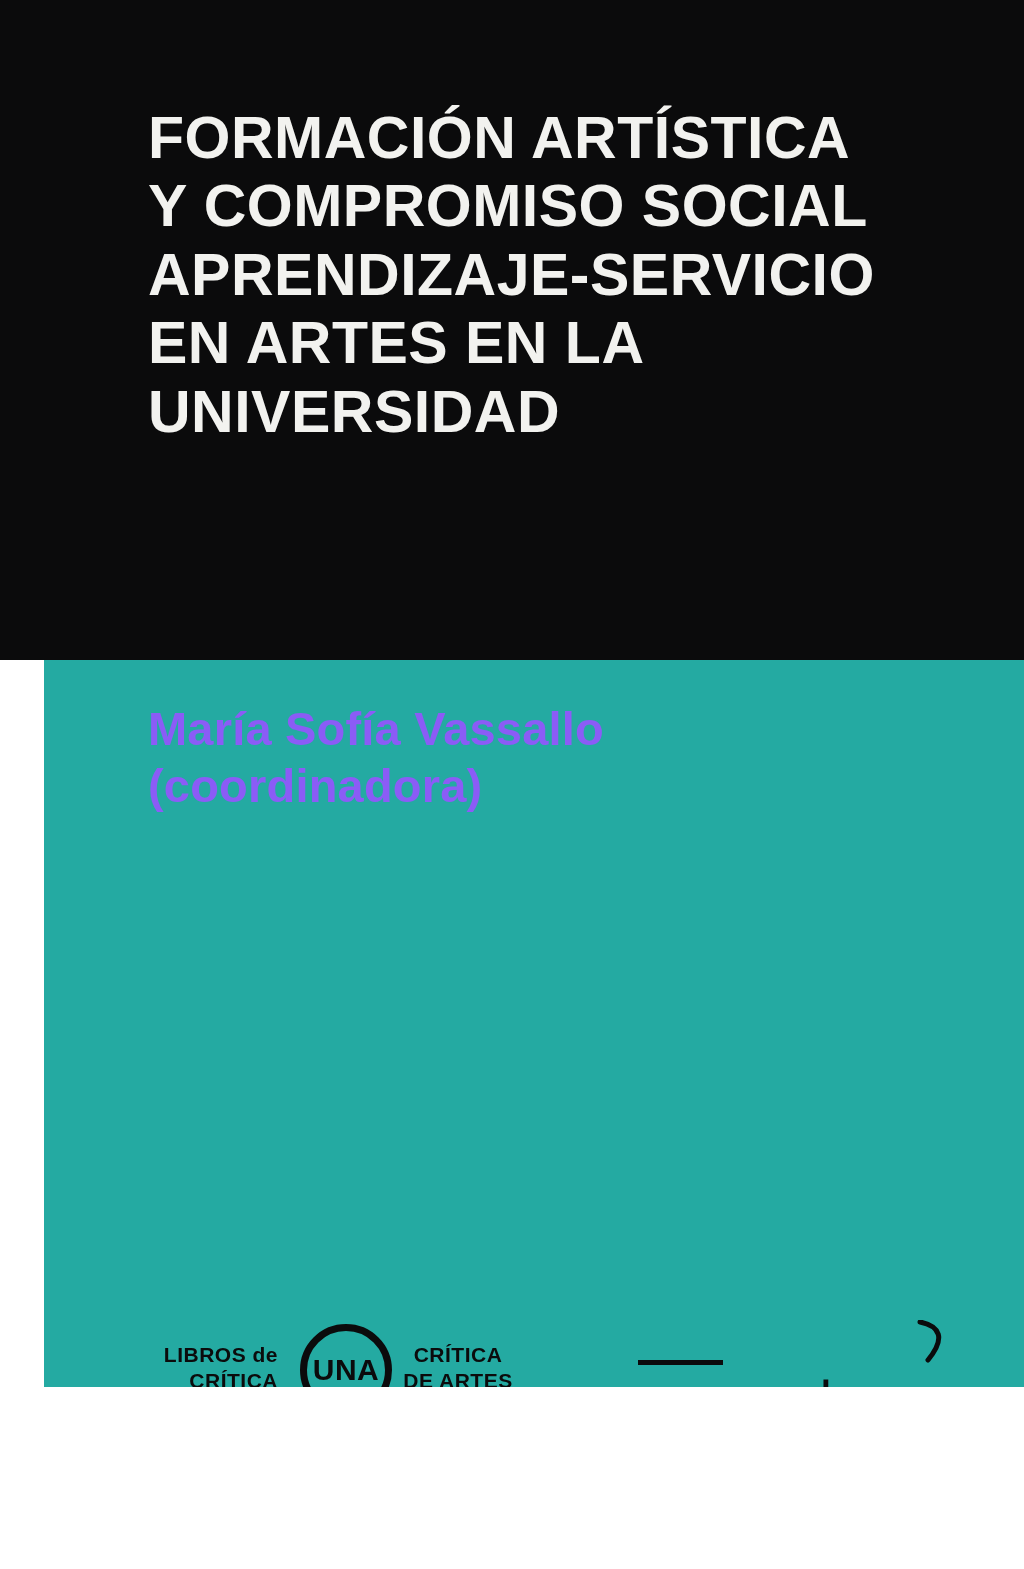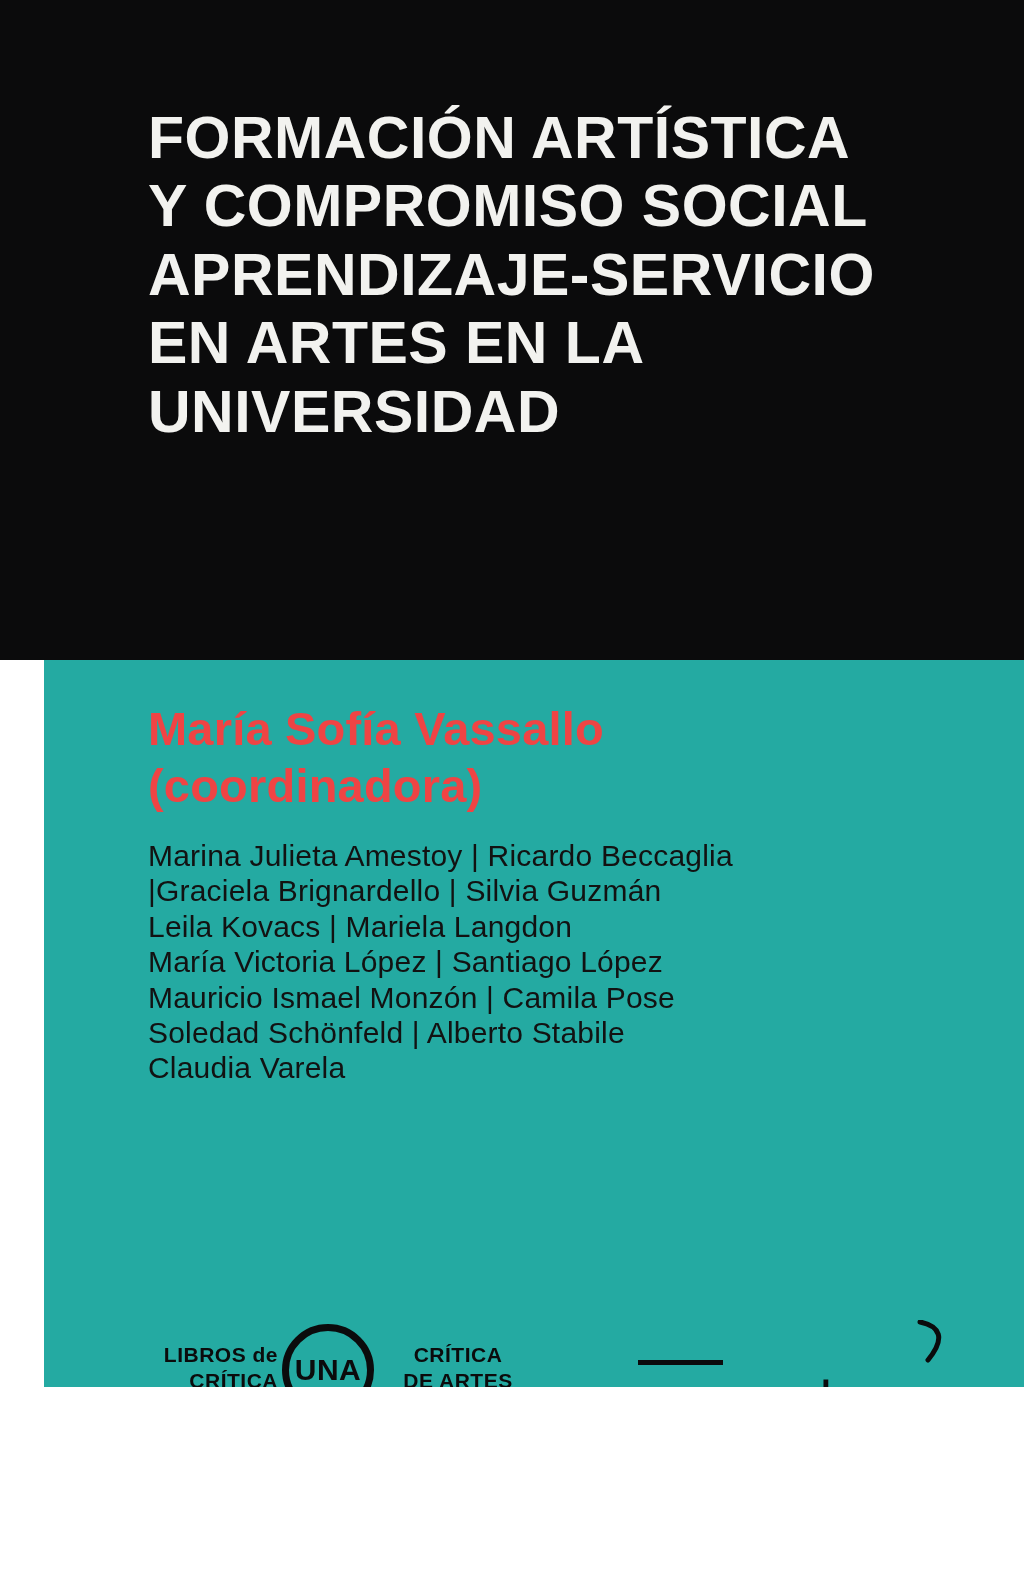--- a/index.html
+++ b/index.html
@@ -44,21 +44,21 @@
     line-height: 1.16;
     letter-spacing: 0.5px;
     text-transform: uppercase;
     white-space: pre-line;
   }
   .coordinator {
     position: absolute;
     left: 148px;
     top: 700px;
     width: 800px;
-    color: #ef4444;
+    color: #8b5cf6;
     font-weight: bold;
     font-size: 47px;
     line-height: 1.22;
     letter-spacing: 0.2px;
     white-space: pre-line;
   }
   .authors {
     position: absolute;
     left: 148px;
     top: 838px;
@@ -91,21 +91,21 @@
     text-align: right;
     color: #0b0b0c;
     font-weight: bold;
     font-size: 21px;
     line-height: 1.25;
     letter-spacing: 0.5px;
     white-space: pre-line;
   }
   .una-circle {
     position: absolute;
-    left: 134px;
+    left: 152px;
     top: 4px;
     width: 92px;
     height: 92px;
     border: 7px solid #0b0b0c;
     border-radius: 50%;
     box-sizing: border-box;
   }
   .una-circle span {
     display: block;
     text-align: center;
@@ -181,27 +181,20 @@
 
   <div class="title">FORMACIÓN ARTÍSTICA
 Y COMPROMISO SOCIAL
 APRENDIZAJE-SERVICIO
 EN ARTES EN LA
 UNIVERSIDAD</div>
 
   <div class="coordinator">María Sofía Vassallo
 (coordinadora)</div>
 
-  <div class="authors">Marina Julieta Amestoy | Ricardo Beccaglia
-|Graciela Brignardello | Silvia Guzmán
-Leila Kovacs | Mariela Langdon
-María Victoria López | Santiago López
-Mauricio Ismael Monzón | Camila Pose
-Soledad Schönfeld | Alberto Stabile
-Claudia Varela</div>
 
   <div class="logos">
 
     <div class="logo-una">
       <div class="una-left">LIBROS de
 CRÍTICA</div>
       <div class="una-circle">
         <span>UNA</span>
       </div>
       <div class="una-right">CRÍTICA

